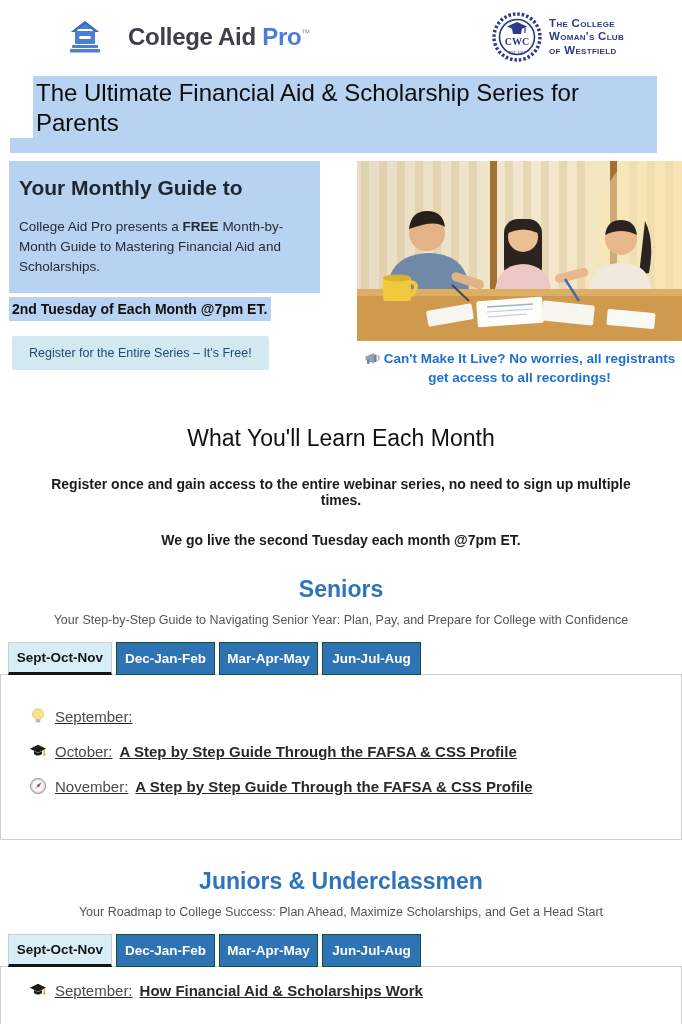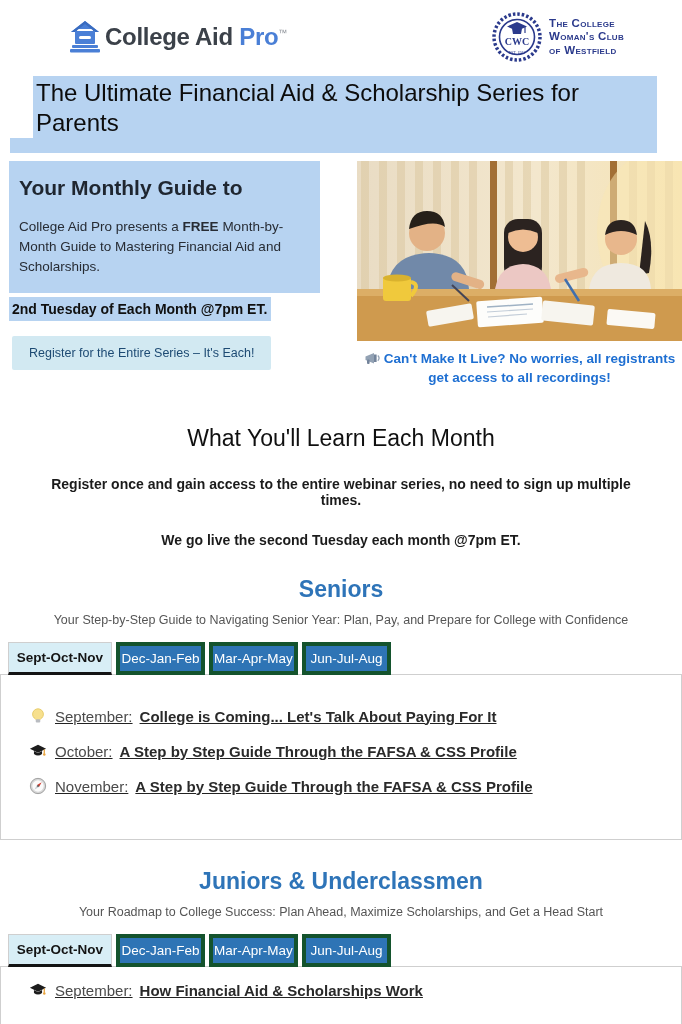--- a/index.html
+++ b/index.html
@@ -3,21 +3,21 @@
 <meta charset="utf-8">
 <style>
   * { box-sizing: border-box; }
   html,body { margin:0; padding:0; background:#fff; }
   body { font-family:"Liberation Sans", sans-serif; color:#222; }
   .page { width:682px; margin:0 auto; background:#fff; overflow:hidden; }
 
   
   .header { display:flex; align-items:center; justify-content:space-between;
             padding:12px 58px 4px 66px; }
-  .brand { display:flex; align-items:center; gap:1px; }
+  .brand { display:flex; align-items:center; gap:24px; }
   .brand-text { font-size:24px; font-weight:bold; color:#3b4149; letter-spacing:-0.3px; }
   .brand-text .pro { color:#4a7fd6; font-weight:bold; }
   .brand-text .tm { font-size:9px; color:#8a8f96; vertical-align:super; font-weight:normal; }
   .club { display:flex; align-items:center; gap:7px; }
   .club-crest { width:50px; height:50px; }
   .club-lines { color:#2b3a8c; font-size:11.5px; font-weight:bold; line-height:13.5px;
                 font-variant:small-caps; letter-spacing:0.3px; }
 
   
   .banner { margin-top:10px; }
@@ -52,22 +52,22 @@
 
   
   .series-title { text-align:center; color:var(--accent,#2e74b8); font-size:23px;
                   font-weight:bold; margin:28px 0 0; }
   .series-subtitle { text-align:center; color:#555; font-size:12.5px; margin:10px 0 15px; }
   .tabs { display:flex; gap:4px; padding-left:8px; position:relative; z-index:2; }
   .tab { height:33px; display:flex; align-items:center; justify-content:center;
          font-size:13.5px; cursor:pointer; }
   .tab-active { width:104px; background:var(--tab-active,#d8eef6); color:#141414;
                 font-weight:bold; border:1px solid #cfcfcf; border-bottom:3px solid #141414; }
-  .tab-inactive { width:89px; background:var(--tab,#2e74b5); color:#fff;
-                  border:4px solid #14532d; }
+  .tab-inactive { width:99px; background:var(--tab,#2e74b5); color:#fff;
+                  border:1px solid #14532d;font-weight:bold; }
   .panel { border:1px solid #cfcfcf; margin-top:-1px; background:#fff;
            padding:32px 20px 44px 28px; }
   .panel.compact { padding-top:14px; padding-bottom:52px; }
   .item { display:flex; align-items:center; margin-bottom:17px; font-size:15px;text-decoration:underline; }
   .item:last-child { margin-bottom:0; }
   .item .icon { width:18px; height:18px; margin-right:8px; flex:none; }
   .item .month { color:#4a4a4a; margin-right:7px; white-space:nowrap; }
   .item .title { font-weight:bold; color:#2a2a2a; }
 </style>
 </head>
@@ -114,21 +114,21 @@
 
   <div class="hero">
     <div class="hero-left">
       <div class="hero-block">
         <h1 class="hero-heading"><span>Your Monthly Guide to</span><br></h1>
         <p class="hero-body"><span>College Aid Pro presents a </span><b>FREE</b><span> Month-by-Month Guide to Mastering Financial Aid and Scholarships.</span></p>
       </div>
       <div class="schedule">
         <span class="hl2">2nd Tuesday of Each Month @7pm ET.</span>
       </div>
-      <button class="register-btn">Register for the Entire Series – It's Each!</button>
+      <button class="register-btn">Register for the Entire Series – It's Free!</button>
     </div>
     <div class="hero-right">
       <svg class="photo" viewBox="0 0 325 180" preserveAspectRatio="none">
         <defs>
           <linearGradient id="warm" x1="0" y1="0" x2="1" y2="0">
             <stop offset="0" stop-color="#e9dcc4"></stop>
               <stop offset="0.55" stop-color="#f3e7cd"></stop>
               <stop offset="1" stop-color="#f6e3b2"></stop>
           </linearGradient>
         </defs>
@@ -216,21 +216,20 @@
           <div class="tab tab-inactive">Jun-Jul-Aug</div>
         </div>
         <div class="panel">
           <div class="item">
             <span class="icon"><svg viewBox="0 0 20 20" width="18" height="18">
                 <circle cx="10" cy="8" r="6" fill="#f7e08e" stroke="#e5c861" stroke-width="1"></circle>
                 <path d="M7 12 h6 v2 h-6 Z" fill="#f7e08e"></path>
                 <rect x="7.5" y="13.5" width="5" height="3.6" rx="1" fill="#b9bcc1"></rect>
               </svg></span>
             <span class="month">September:</span>
-            <span class="title">College is Coming... Let's Talk About Paying For It</span>
           </div>
           <div class="item">
             <span class="icon"><svg viewBox="0 0 20 20" width="18" height="18">
                 <polygon points="10,3 19,7.5 10,12 1,7.5" fill="#1c1c1c"></polygon>
                 <path d="M5.5 10 v3.2 q4.5 3.4 9 0 V10 l-4.5 2.2 Z" fill="#1c1c1c"></path>
                 <line x1="17" y1="8.2" x2="17" y2="13" stroke="#e8a33d" stroke-width="1.4"></line>
                 <circle cx="17" cy="14" r="1.4" fill="#e8a33d"></circle>
               </svg></span>
             <span class="month">October:</span>
             <span class="title">A Step by Step Guide Through the FAFSA &amp; CSS Profile</span>

